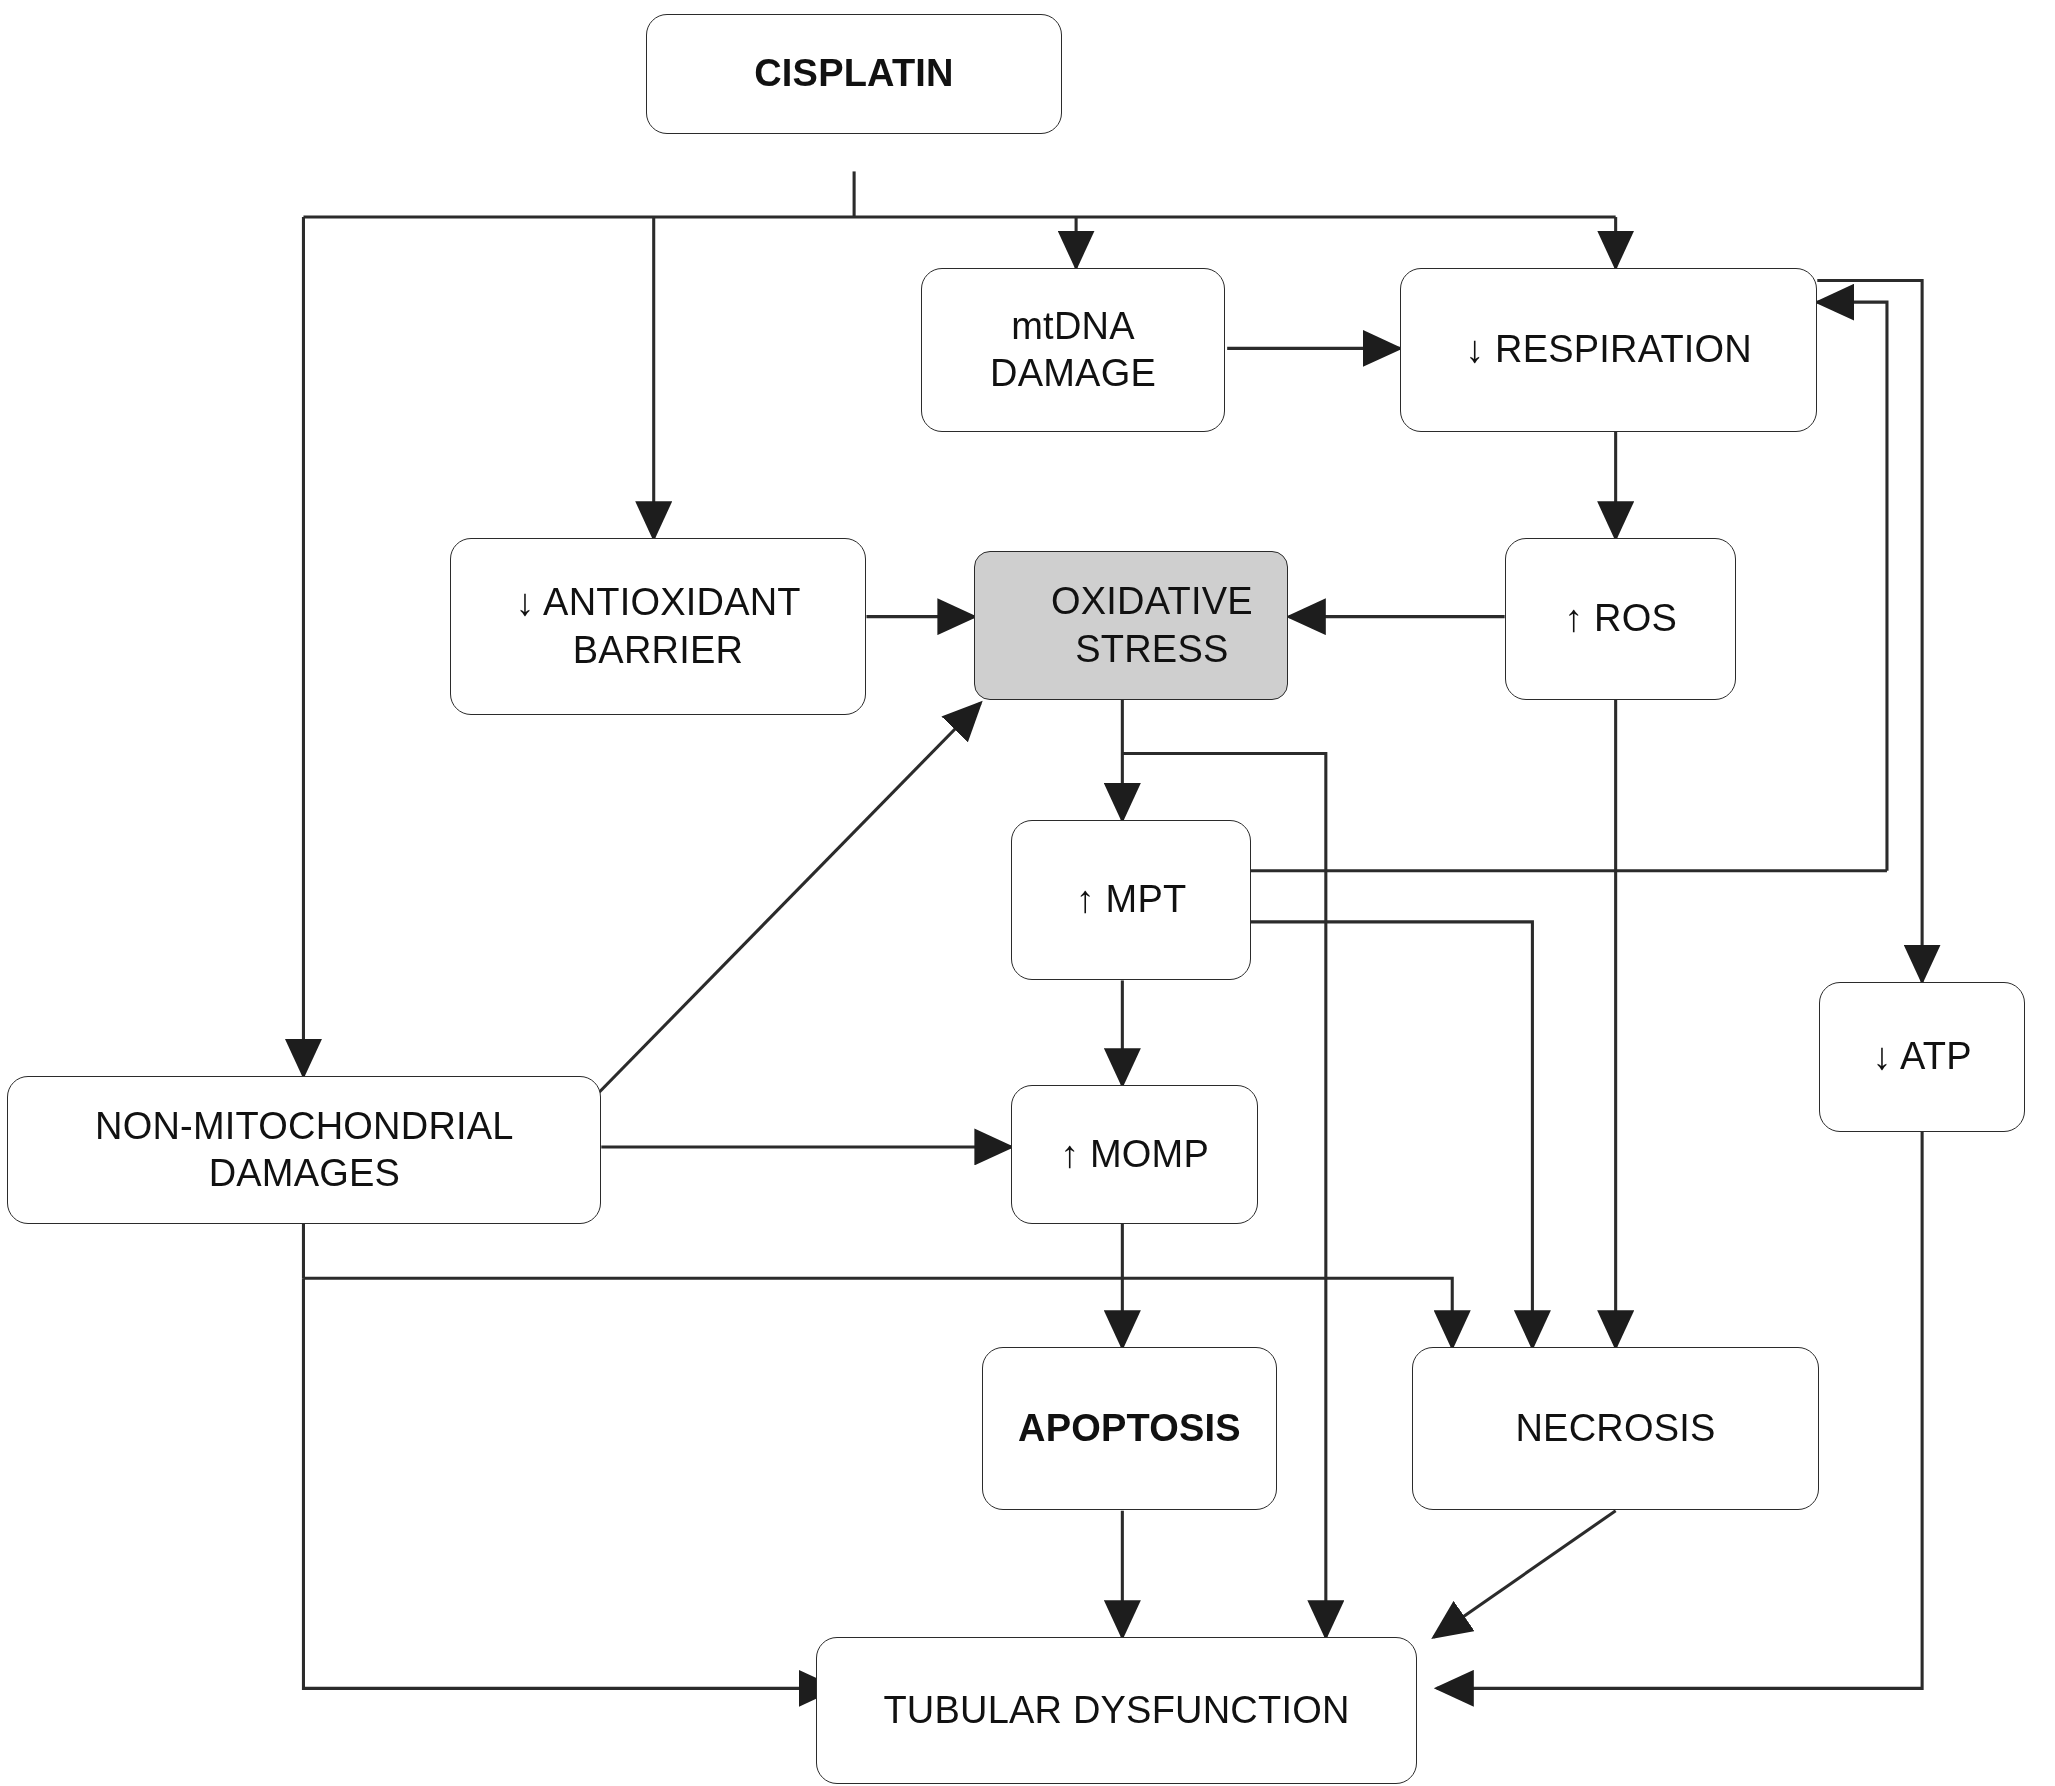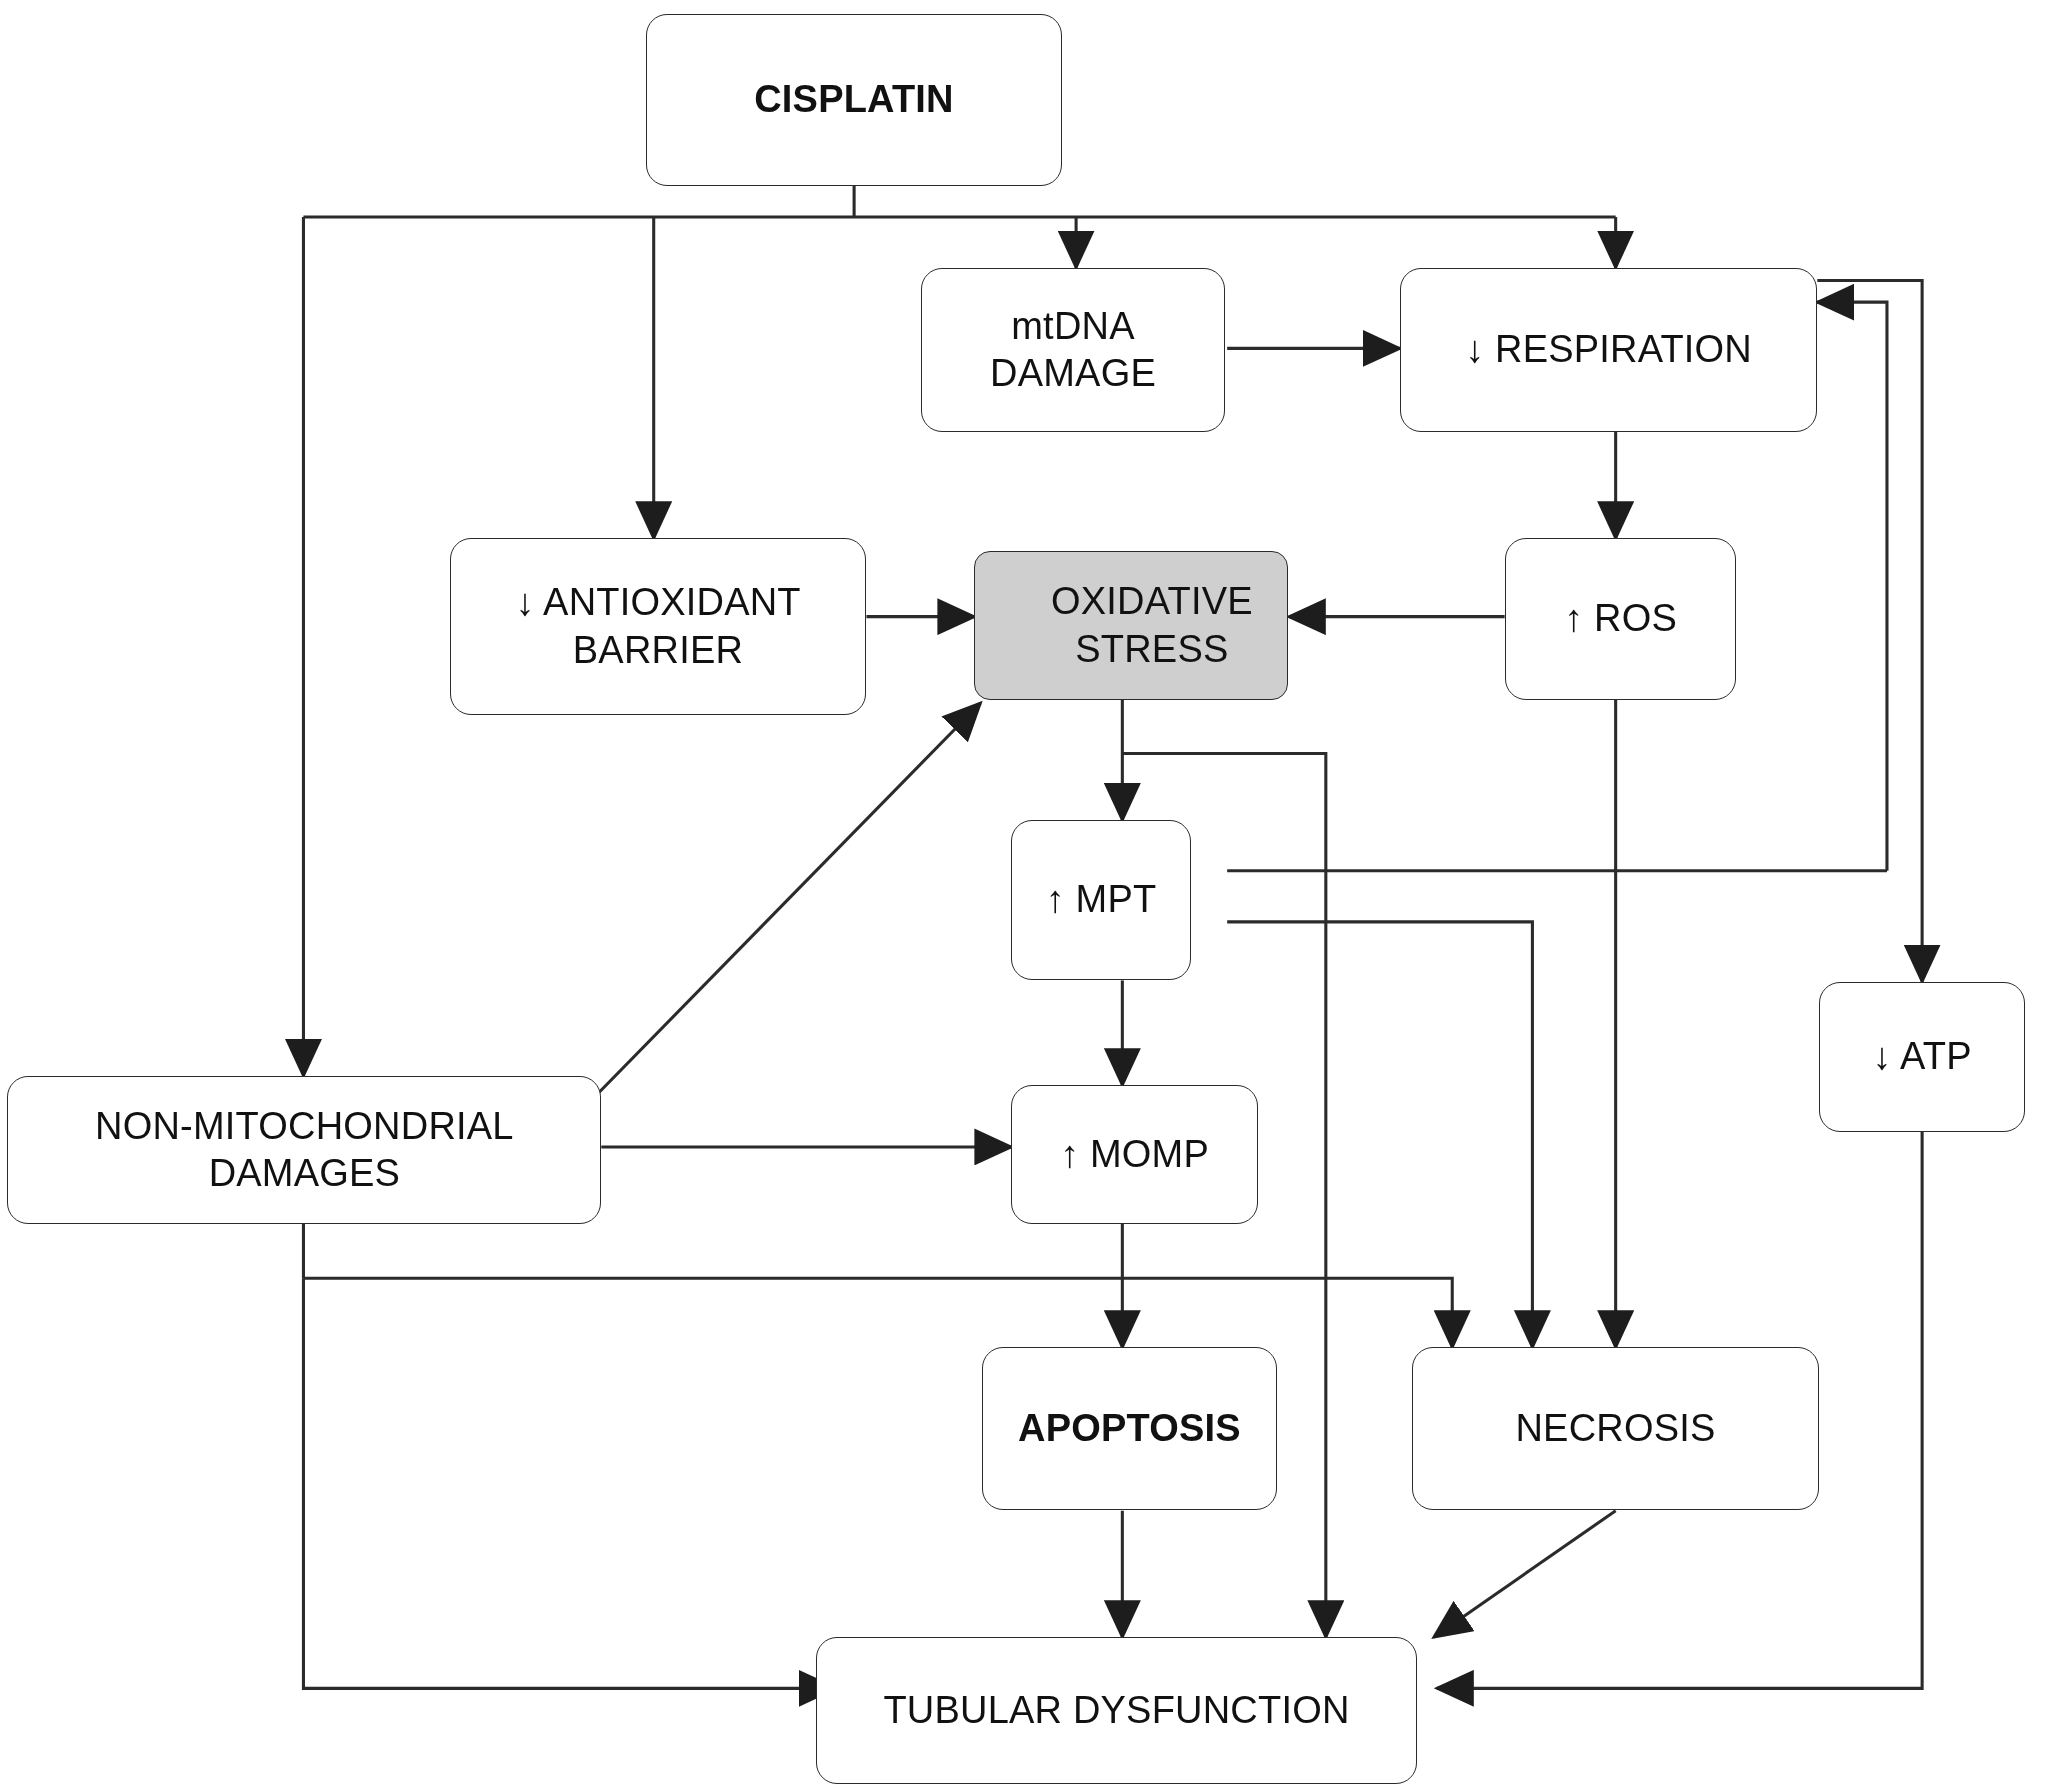--- a/index.html
+++ b/index.html
@@ -87,21 +87,21 @@
 
       <path d="M1820,2450 L1820,2655" marker-end="url(#ah)"></path>
 
       <path d="M2620,2450 L2325,2655" marker-end="url(#ah)"></path>
 
       <path d="M3117,1835 L3117,2738 L2330,2738" marker-end="url(#ah)"></path>
 
     </g>
   </svg>
 
-  <div class="node bold" style="left:646px;top:13.6px;width:416px;height:172px;">
+  <div class="node bold" style="left:646px;top:13.6px;width:416px;height:120px;">
     <span class="txt">CISPLATIN</span>
   </div>
 
   <div class="node" style="left:921px;top:268px;width:304px;height:164px;">
     <span class="txt">mtDNA
 DAMAGE</span>
   </div>
 
   <div class="node" style="left:1400px;top:268px;width:417px;height:164px;">
     <span class="txt">↓ RESPIRATION</span>
@@ -114,21 +114,21 @@
 
   <div class="node shaded" style="left:974px;top:551px;width:314px;height:149px;border-radius:16px;padding-left:48px;">
     <span class="txt">OXIDATIVE
 STRESS</span>
   </div>
 
   <div class="node" style="left:1505px;top:538px;width:231px;height:162px;">
     <span class="txt">↑ ROS</span>
   </div>
 
-  <div class="node" style="left:1011px;top:820px;width:180px;height:160px;">
+  <div class="node" style="left:1011px;top:820px;width:240px;height:160px;">
     <span class="txt">↑ MPT</span>
   </div>
 
   <div class="node" style="left:1819px;top:982px;width:206px;height:150px;">
     <span class="txt">↓ ATP</span>
   </div>
 
   <div class="node" style="left:7.4px;top:1076px;width:594px;height:148px;">
     <span class="txt">NON-MITOCHONDRIAL
 DAMAGES</span>

